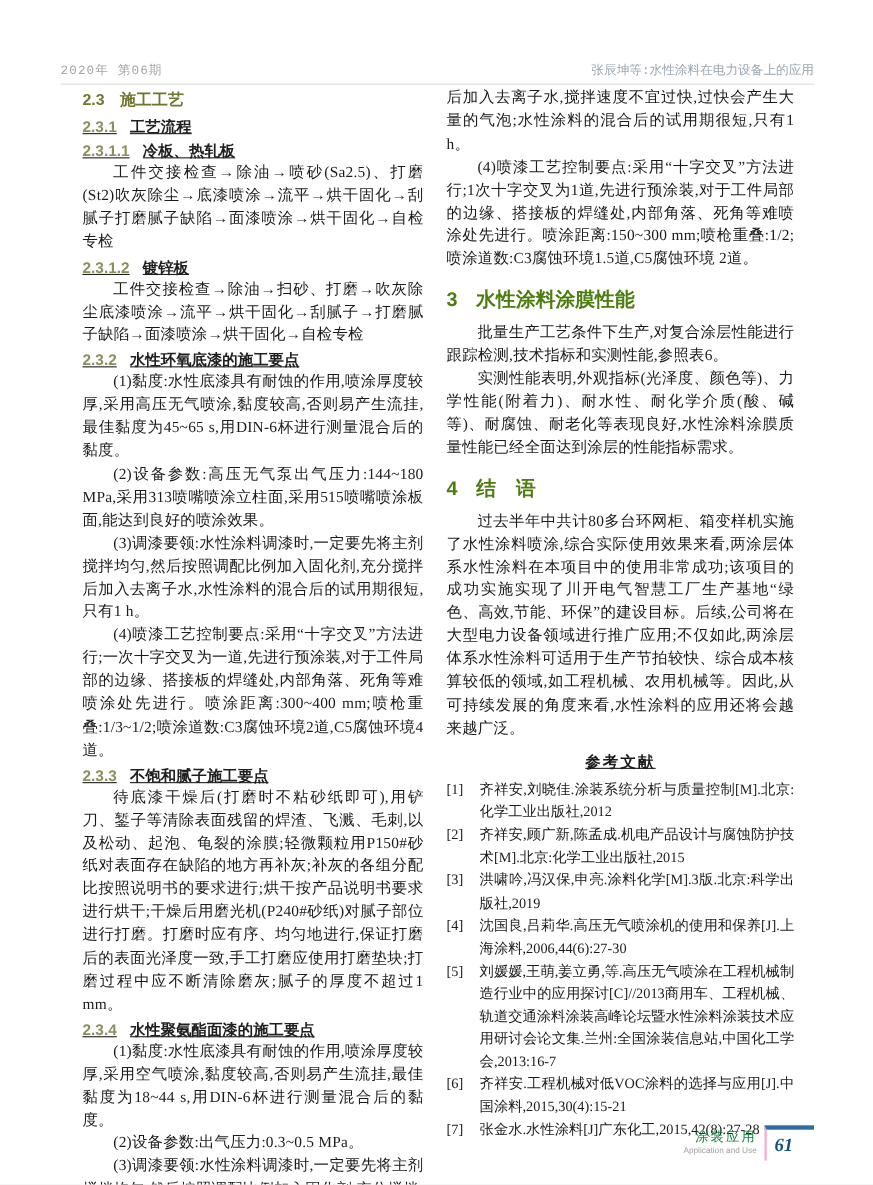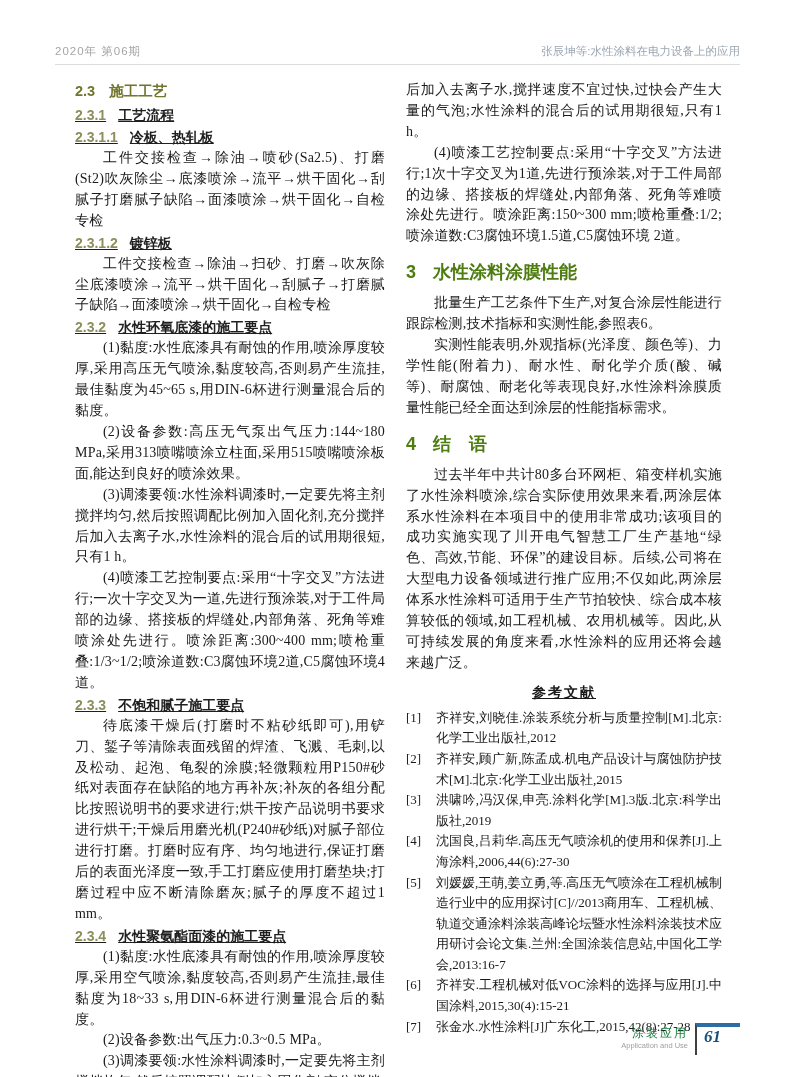--- a/index.html
+++ b/index.html
@@ -3,23 +3,23 @@
 <meta charset="utf-8">
 <style>
   html,body { margin:0; padding:0; background:#e9e9e9; }
   .page {
     position:relative; width:794px; height:1077px; margin:0 auto;
     background:#ffffff; overflow:hidden;
     font-family:"Liberation Serif", serif; color:#1a1a1a;
   }
   
   .header {
-    position:absolute; top:44px; left:55px; width:685px;
+    position:absolute; top:56px; left:55px; width:685px;
     display:flex; justify-content:space-between; align-items:flex-end;
-    font-family:Liberation Sans, sans-serif; font-size:11.5px;
+    font-family:Liberation Mono, monospace; font-size:11.5px;
     padding-bottom:5px; border-bottom:1px solid #dcdcdc;
   }
   .header .issue { color:#a6a6a6; letter-spacing:1px; }
   .header .running { color:#9aa6b2; }
   
   .columns { position:absolute; top:80px; left:75px; width:647px; display:flex; gap:21px; }
   .col-left  { width:310px; }
   .col-right { width:316px; }
   .p {
     margin:0; font-size:14px; line-height:20.9px; text-align:justify;
@@ -51,22 +51,22 @@
   .ref .text { flex:1; text-align:justify; }
   
   .footer { position:absolute; right:54px; bottom:22px; display:flex; align-items:flex-start; }
   .footer-text { text-align:right; margin-right:7px; padding-top:3px; }
   .footer-cn {
     font-family:"Liberation Sans", sans-serif; font-weight:normal;
     font-size:12px; line-height:15px; color:#15803d; letter-spacing:2px;
   }
   .footer-en { font-family:"Liberation Sans", sans-serif; font-size:7.5px; color:#a0a0a0; }
   .page-box {
-    width:36px; height:28px; border-top:4px solid #2e6da4; border-left:2px solid #404040;
-    display:flex; padding-left:7px; background:#ffffff;
+    width:36px; height:28px; border-top:4px solid #2e6da4; border-left:2px solid #f9a8d4;
+    display:flex; align-items:center; padding-left:7px; background:#ffffff;
   }
   .page-num {
     font-family:"Liberation Serif", serif; font-style:italic; font-weight:bold;
     font-size:17px; color:#164e7e;
   }
 </style>
 </head>
 <body>
 
 <div class="page">
@@ -100,21 +100,21 @@
       <p class="p">(2)设备参数:高压无气泵出气压力:144~180 MPa,采用313喷嘴喷涂立柱面,采用515喷嘴喷涂板面,能达到良好的喷涂效果。</p>
       <p class="p">(3)调漆要领:水性涂料调漆时,一定要先将主剂搅拌均匀,然后按照调配比例加入固化剂,充分搅拌后加入去离子水,水性涂料的混合后的试用期很短,只有1 h。</p>
       <p class="p">(4)喷漆工艺控制要点:采用“十字交叉”方法进行;一次十字交叉为一道,先进行预涂装,对于工件局部的边缘、搭接板的焊缝处,内部角落、死角等难喷涂处先进行。喷涂距离:300~400 mm;喷枪重叠:1/3~1/2;喷涂道数:C3腐蚀环境2道,C5腐蚀环境4道。</p>
       <div class="h3">
         <span class="num">2.3.3</span><span>不饱和腻子施工要点</span>
       </div>
       <p class="p">待底漆干燥后(打磨时不粘砂纸即可),用铲刀、錾子等清除表面残留的焊渣、飞溅、毛刺,以及松动、起泡、龟裂的涂膜;轻微颗粒用P150#砂纸对表面存在缺陷的地方再补灰;补灰的各组分配比按照说明书的要求进行;烘干按产品说明书要求进行烘干;干燥后用磨光机(P240#砂纸)对腻子部位进行打磨。打磨时应有序、均匀地进行,保证打磨后的表面光泽度一致,手工打磨应使用打磨垫块;打磨过程中应不断清除磨灰;腻子的厚度不超过1 mm。</p>
       <div class="h3">
         <span class="num">2.3.4</span><span>水性聚氨酯面漆的施工要点</span>
       </div>
-      <p class="p">(1)黏度:水性底漆具有耐蚀的作用,喷涂厚度较厚,采用空气喷涂,黏度较高,否则易产生流挂,最佳黏度为18~33 s,用DIN-6杯进行测量混合后的黏度。</p>
+      <p class="p">(1)黏度:水性底漆具有耐蚀的作用,喷涂厚度较厚,采用空气喷涂,黏度较高,否则易产生流挂,最佳黏度为18~44 s,用DIN-6杯进行测量混合后的黏度。</p>
       <p class="p">(2)设备参数:出气压力:0.3~0.5 MPa。</p>
       <p class="p">(3)调漆要领:水性涂料调漆时,一定要先将主剂搅拌均匀,然后按照调配比例加入固化剂,充分搅拌</p>
     </div>
 
     <div class="col-right">
       <p class="p noindent">后加入去离子水,搅拌速度不宜过快,过快会产生大量的气泡;水性涂料的混合后的试用期很短,只有1 h。</p>
       <p class="p">(4)喷漆工艺控制要点:采用“十字交叉”方法进行;1次十字交叉为1道,先进行预涂装,对于工件局部的边缘、搭接板的焊缝处,内部角落、死角等难喷涂处先进行。喷涂距离:150~300 mm;喷枪重叠:1/2;喷涂道数:C3腐蚀环境1.5道,C5腐蚀环境 2道。</p>
       <div class="h1">
         <span class="num">3</span><span>水性涂料涂膜性能</span>
       </div>

